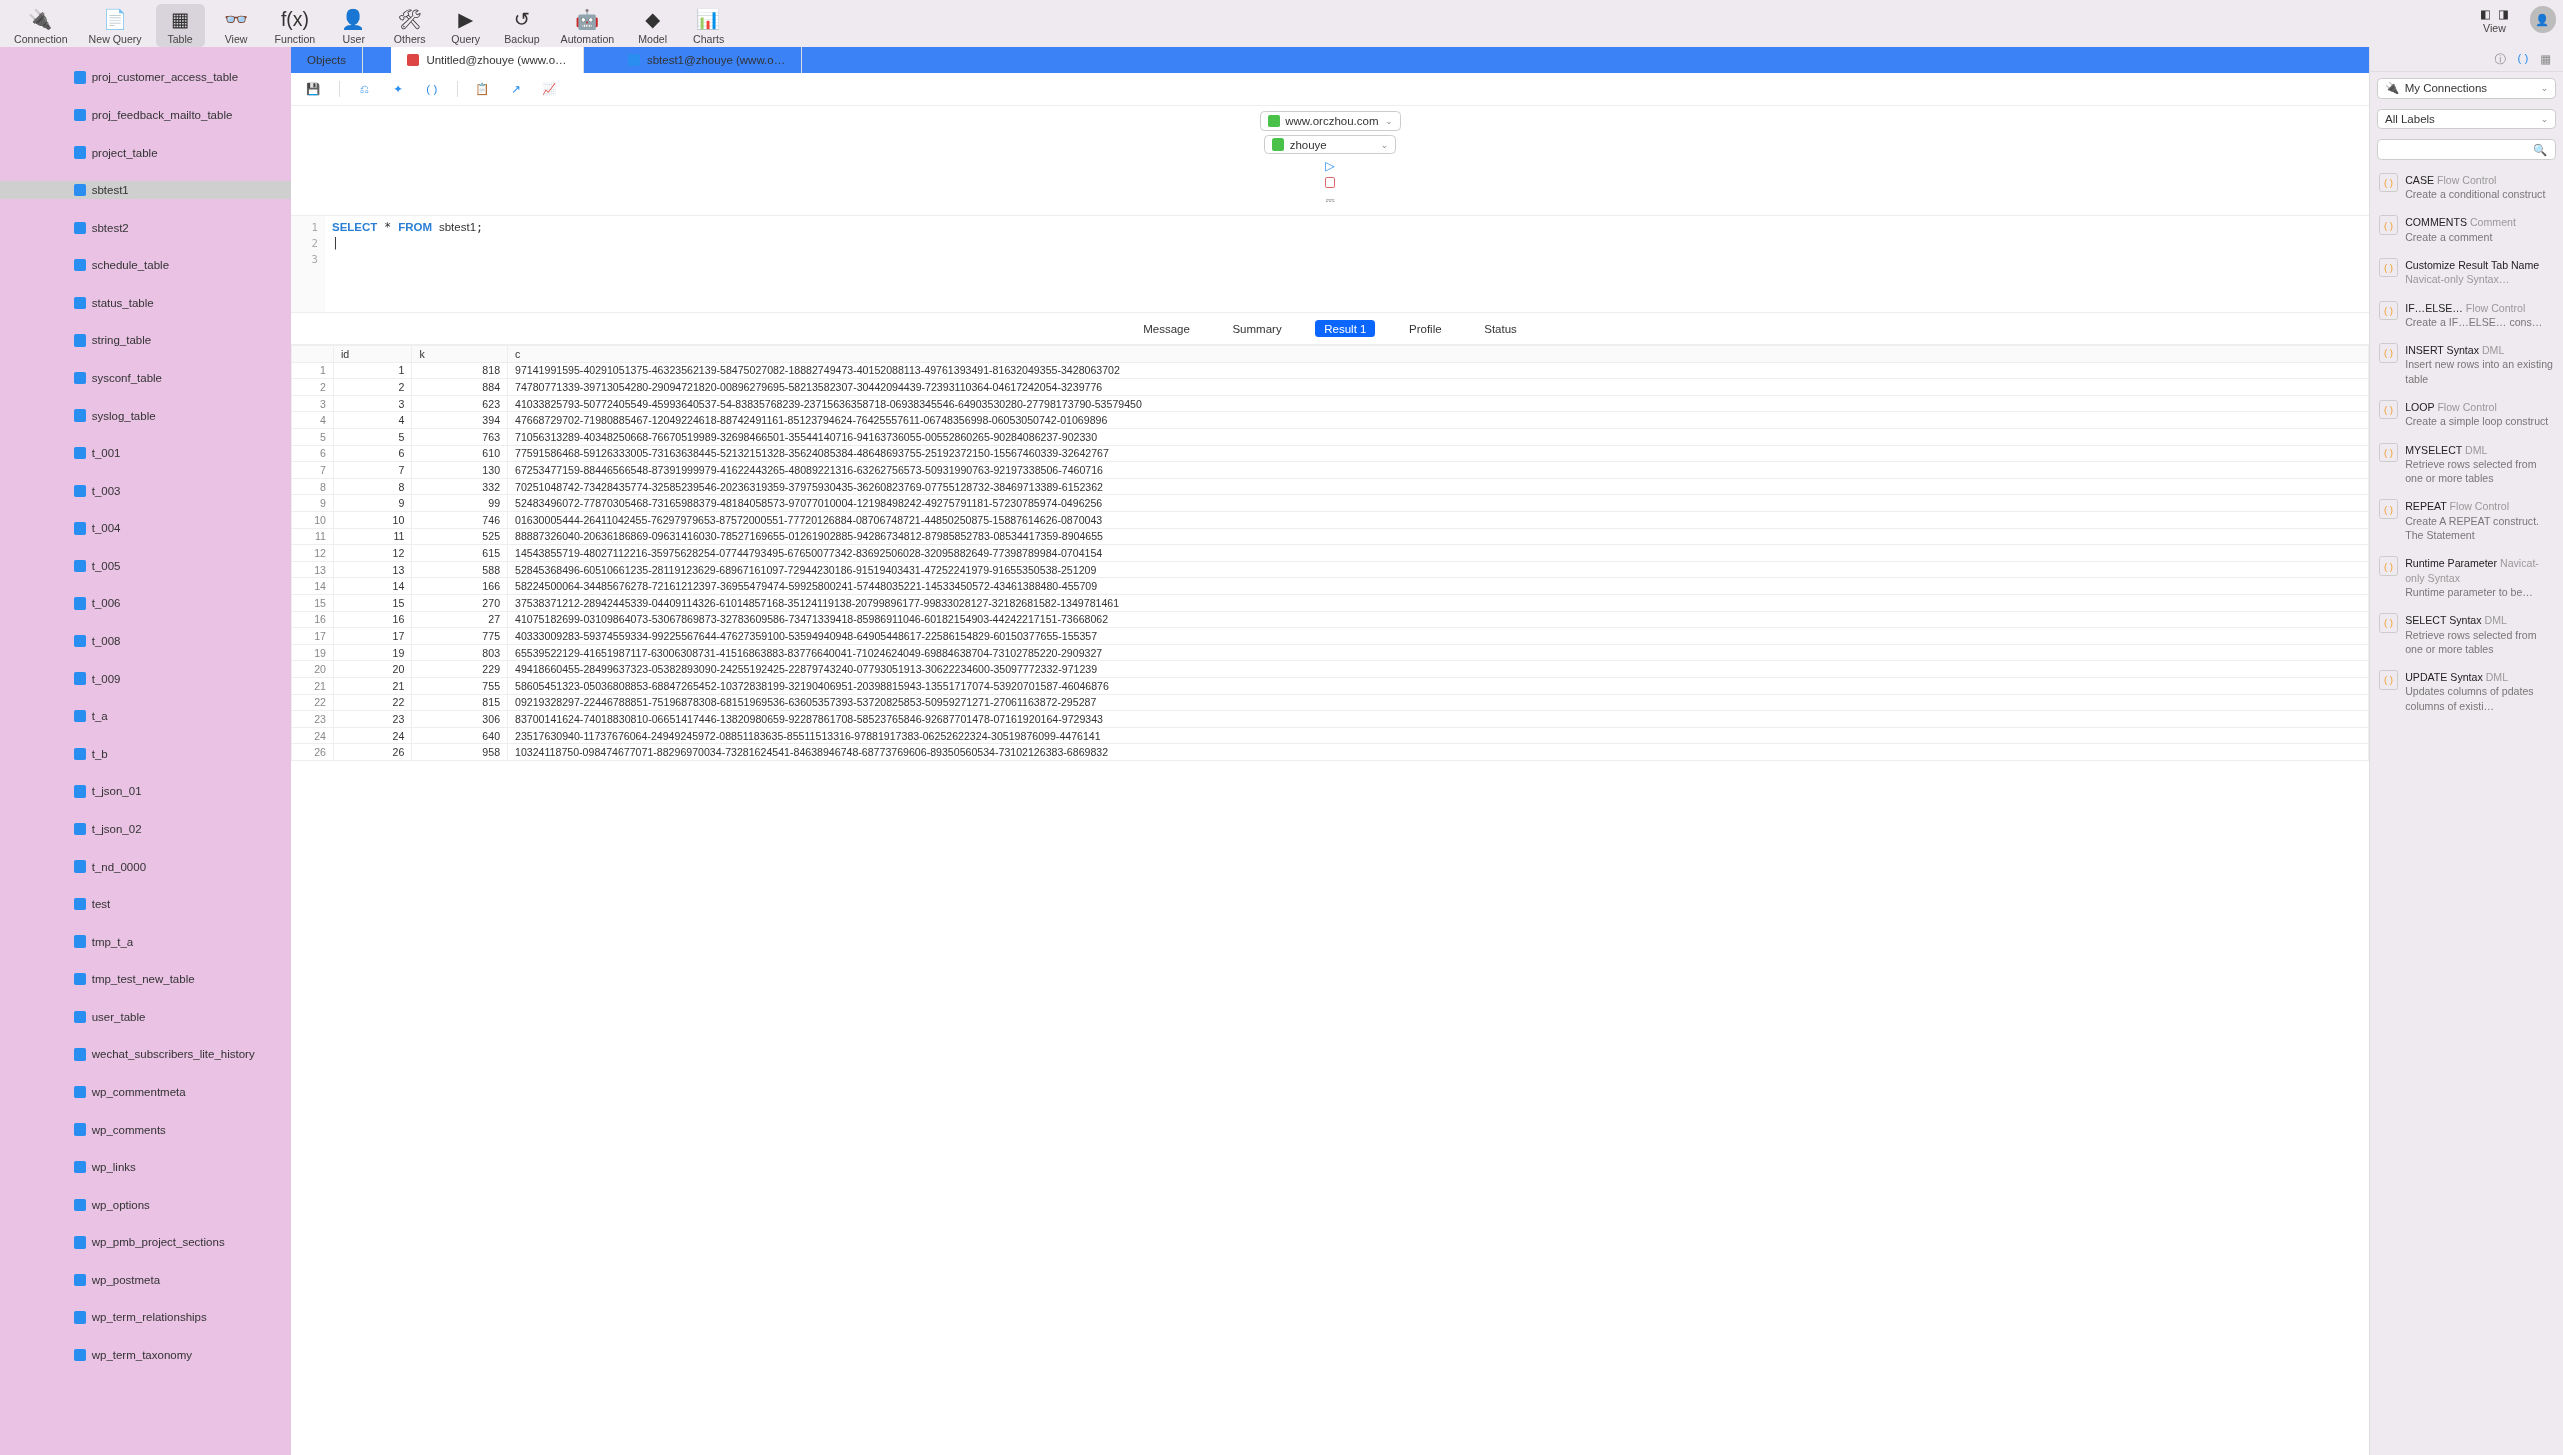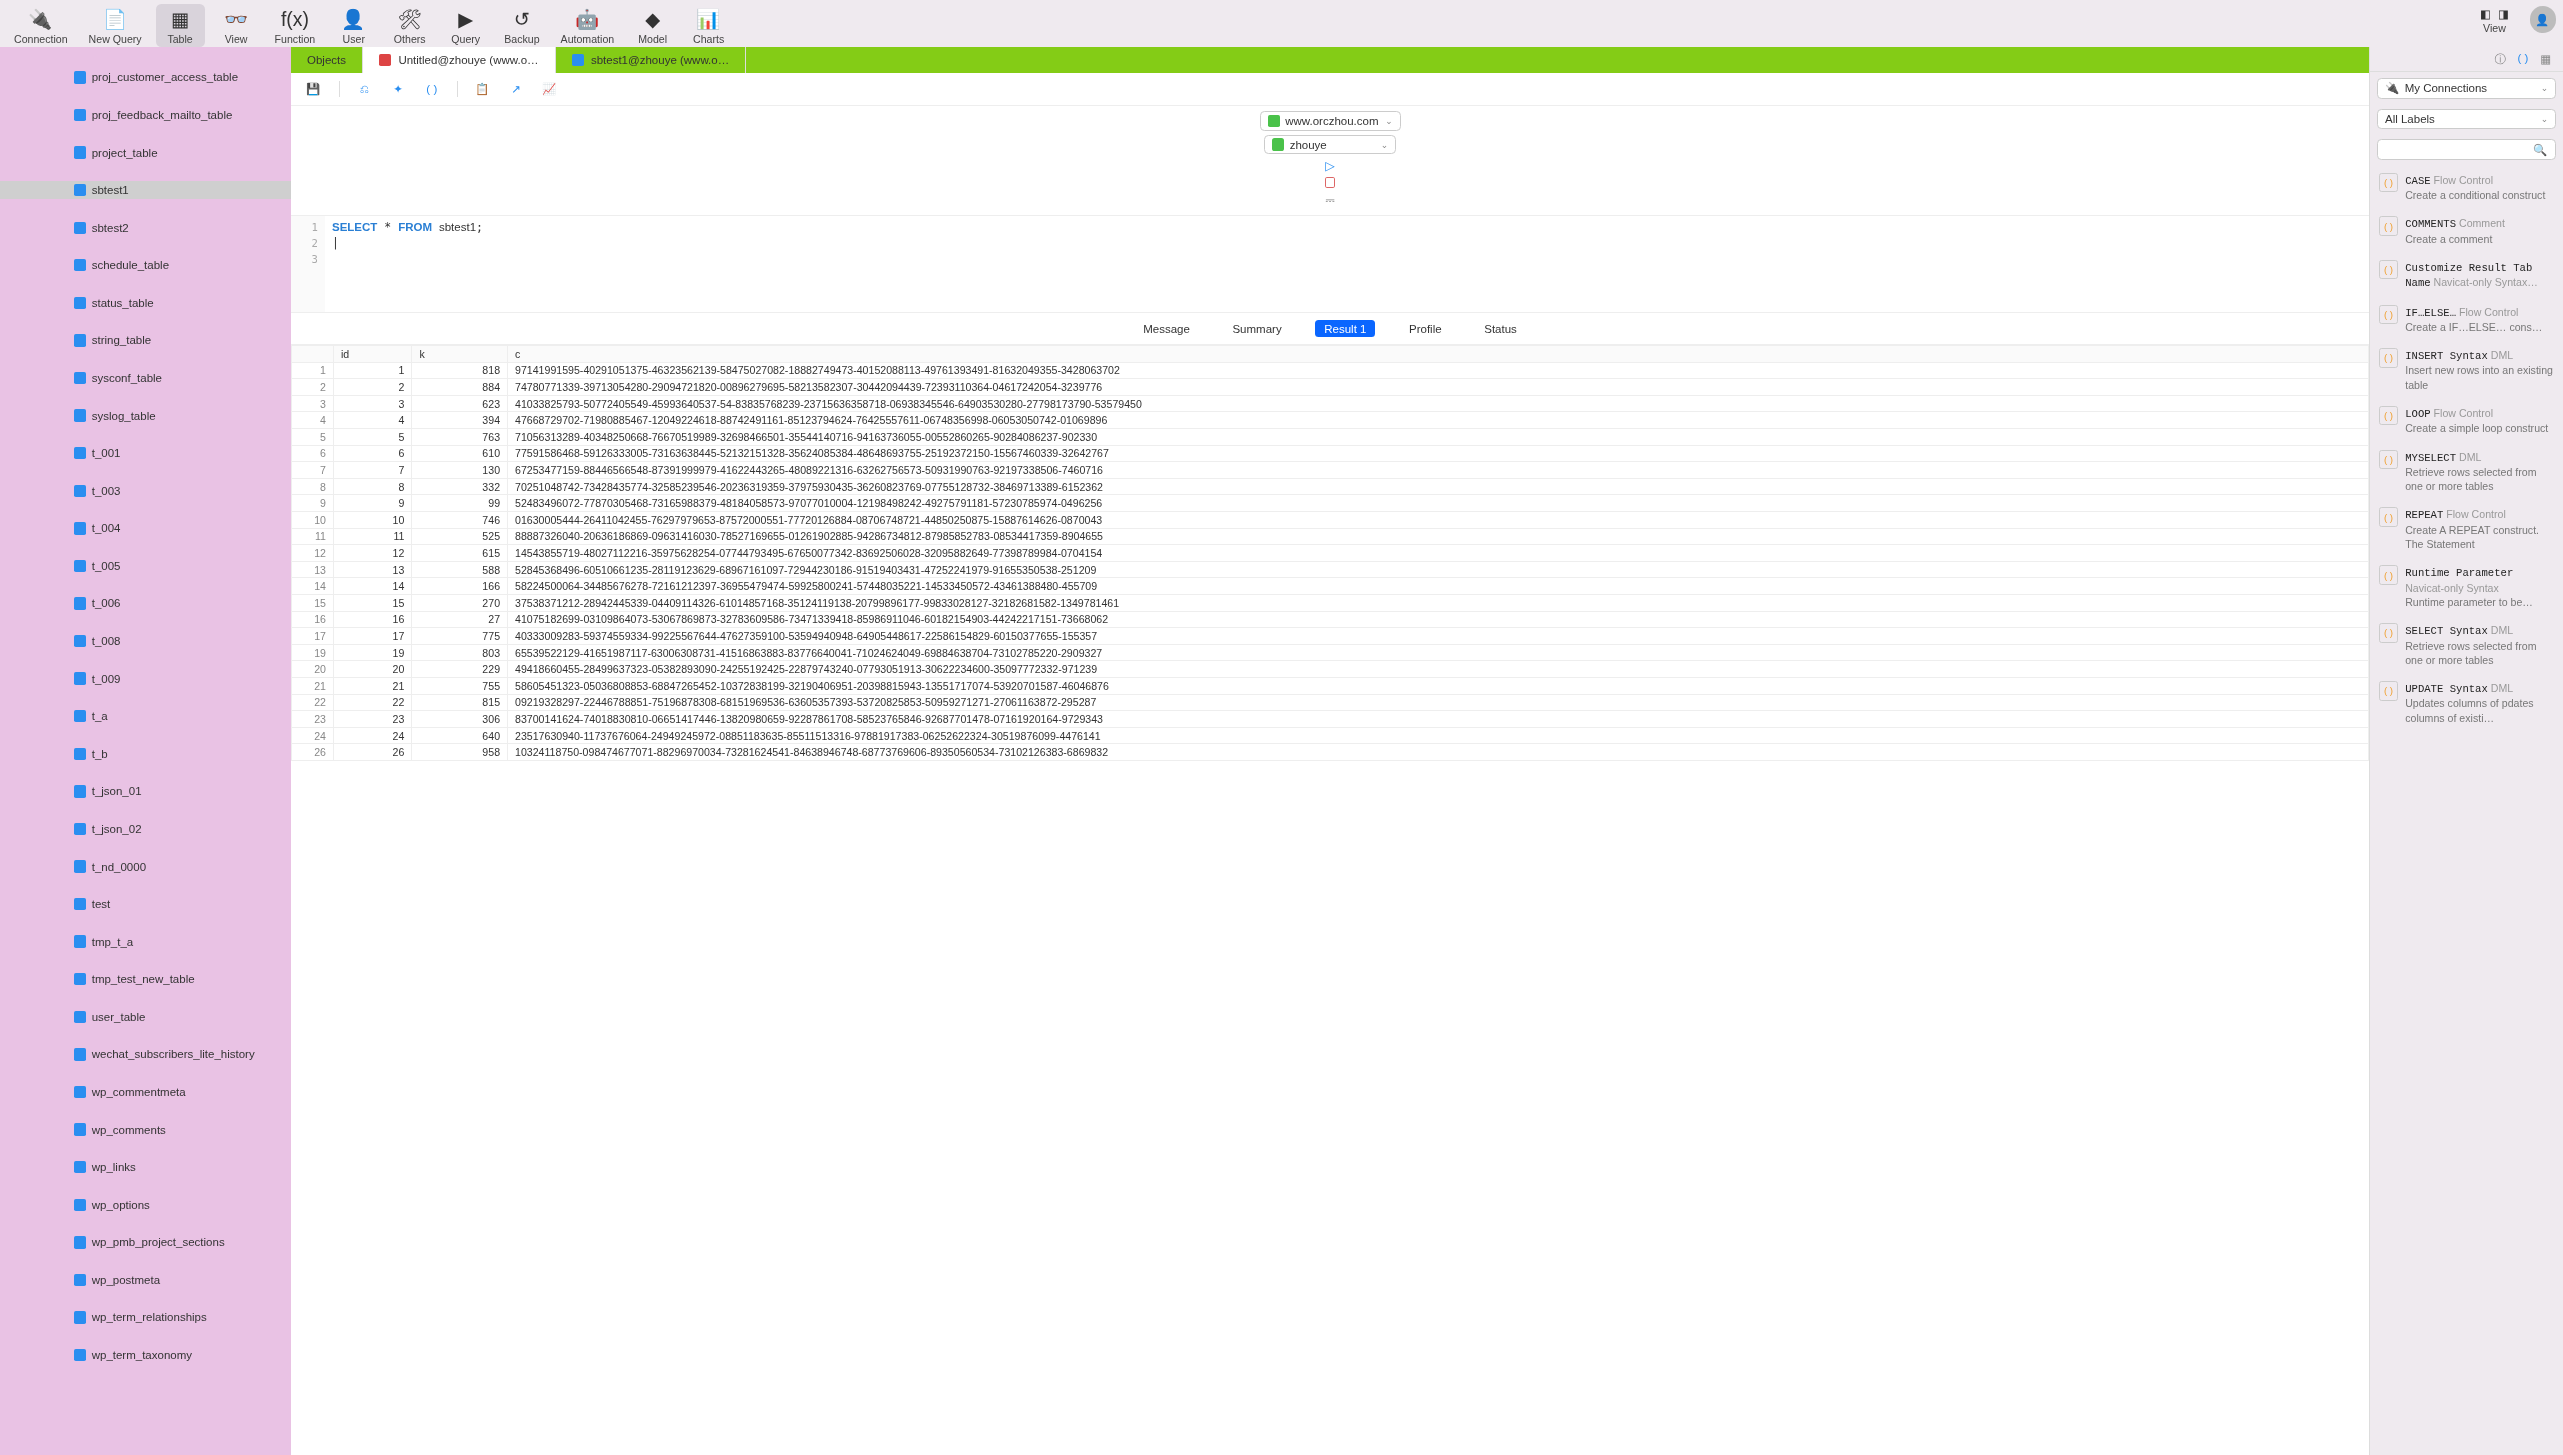--- a/index.html
+++ b/index.html
@@ -19,21 +19,21 @@
 
 
 .main { display:flex; flex:1; min-height:0; }
 .sidebar { width:291px; background:#e9c2e4; overflow-y:auto; padding-top:1.8px; }
 .sb-item { display:flex; align-items:center; gap:5.3px; padding:2.6px 3.5px 2.6px 74px; cursor:pointer; white-space:nowrap;margin-top:20px; }
 .sb-item.selected { background:#cfcfcf; }
 .sb-icon { width:12.4px; height:12.4px; background:#2a8ef0; border-radius:1.8px; flex-shrink:0; }
 .sb-text { font-size:11.5px; }
 
 .center { flex:1; display:flex; flex-direction:column; background:#fff; min-width:0; }
-.tabs { display:flex; background:#84cc16; }
+.tabs { display:flex; background:#3b82f6;gap:28px; }
 .tab { padding:7px 16px; display:flex; align-items:center; gap:7px; cursor:pointer; border-right:0.9px solid #ddd; font-size:11.5px; max-width:194px; }
 .tab.active { background:#fff; }
 .tab-icon { width:12.4px; height:12.4px; border-radius:1.8px; flex-shrink:0; }
 .tab-text { overflow:hidden; text-overflow:ellipsis; white-space:nowrap; }
 
 .editor-bar { display:flex; align-items:center; gap:16px; padding:7px 14px; background:#fff; border-bottom:0.9px solid #eee; }
 .eb-btn { width:17.7px; height:17.7px; display:flex; align-items:center; justify-content:center; cursor:pointer; color:#2a8ef0; }
 .eb-sep { width:0.9px; height:16px; background:#ddd; }
 
 .conn-bar { display:flex; align-items:center; gap:4px; padding:5.3px 12.4px; border-bottom:0.9px solid #eee;flex-direction:column; }
@@ -61,21 +61,21 @@
 .grid td.c-col { text-align:left; max-width:636px; overflow:hidden; text-overflow:ellipsis; }
 
 .right-panel { width:194px; background:#efeaef; border-left:0.9px solid #ddd; display:flex; flex-direction:column; }
 .rp-top { display:flex; gap:8.8px; padding:5.3px 8.8px; justify-content:flex-end; border-bottom:0.9px solid #ddd; }
 .rp-icon { width:14px; height:14px; cursor:pointer; color:#888; }
 .rp-select { margin:5.3px 7px; }
 .snip-list { flex:1; overflow-y:auto; padding:0 3.5px; }
 .snip { display:flex; gap:7px; padding:7px 5.3px; cursor:pointer; }
 .snip-icon { width:19.4px; height:19.4px; border:0.9px solid #ccc; border-radius:2.6px; flex-shrink:0; display:flex; align-items:center; justify-content:center; font-size:9.7px; color:#f0a030; }
 .snip-body { font-size:10.6px; line-height:1.35; }
-.snip-title { color:#222;font-family:Liberation Mono, monospace; }
+.snip-title { color:#222; }
 .snip-tag { color:#999;margin-top:8px; }
 .snip-desc { color:#777; }
 </style>
 </head>
 <body>
 
 <div class="app">
   <div class="toolbar">
     <div class="tool-group" id="tb-left">
         <div class="tool-btn">

